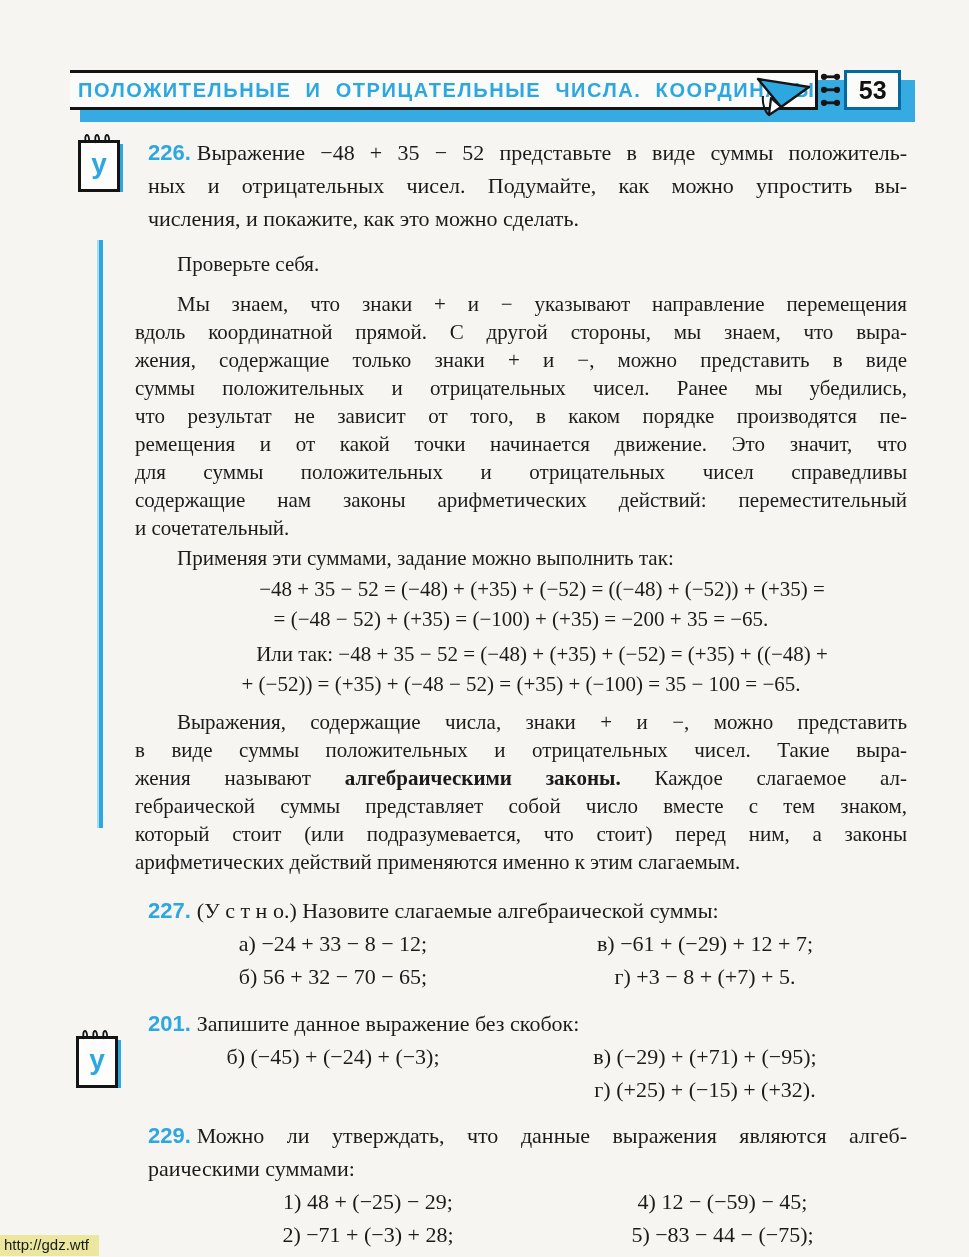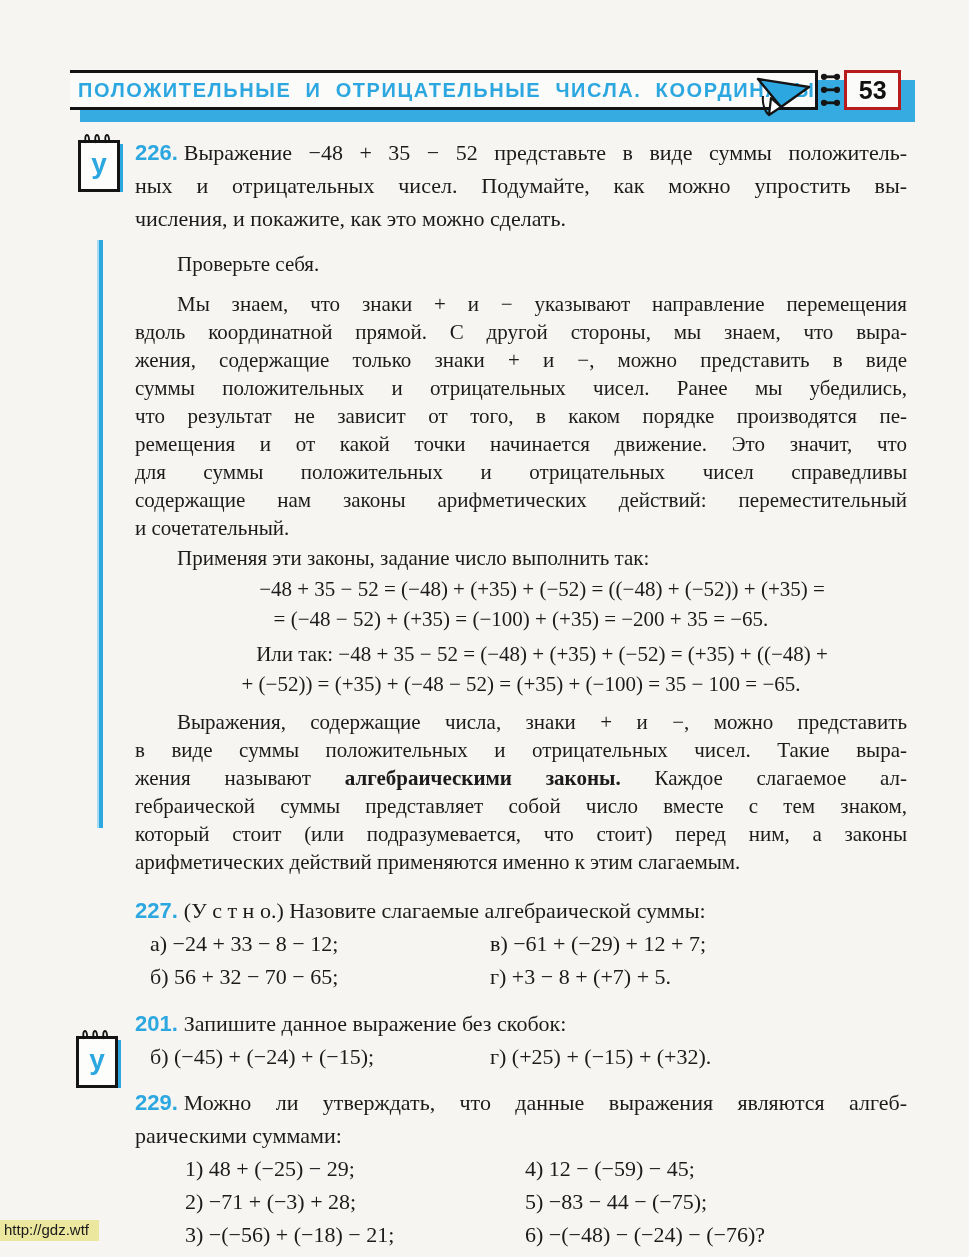--- a/index.html
+++ b/index.html
@@ -21,21 +21,21 @@
     display:flex; align-items:center; padding-left:8px;
   }
   .hdr-title {
     font-family:"Liberation Sans", sans-serif; font-weight:bold;
     font-size:20px; letter-spacing:1.6px; word-spacing:7px; color:#2da7e0;
     white-space:nowrap;
   }
   .hdr-arrow { position:absolute; right:2px; top:1px; }
   .hdr-rings { width:26px; height:40px; position:relative; background:transparent; }
   .hdr-num-box {
-    width:78px; background:#fbfbf9; border:3px solid #b91c1c;
+    width:78px; background:#fbfbf9; border:3px solid #0369a1;
     display:flex; align-items:center; justify-content:center;
   }
   .hdr-num { font-family:"Liberation Sans", sans-serif; font-weight:bold; font-size:25px; color:#111; }
 
   
   .notepad { position:absolute; width:52px; height:66px; }
   .np-shadow { position:absolute; left:9px; top:12px; width:38px; height:48px; background:#2da7e0; }
   .np-body {
     position:absolute; left:2px; top:8px; width:36px; height:46px;
     background:#fdfdfc; border:3px solid #141414;
@@ -47,21 +47,21 @@
   }
   .np-rings { position:absolute; left:4px; top:-2px; }
 
   
   .main { position:absolute; left:135px; top:136px; width:772px; }
 
   .pnum {
     font-family:"Liberation Sans", sans-serif; font-weight:bold;
     color:#2da7e0; font-size:22px; padding-right:6px;
   }
-  .prob { font-size:22px; line-height:33px; }
+  .prob { font-size:22px; line-height:33px;margin-left:13px; }
   .jrow { text-align:justify; text-align-last:justify; }
   .jlines div { text-align:justify; text-align-last:justify; }
   .jlines div.last { text-align-last:left; }
 
   
   .selfcheck { margin-top:15px; font-size:21px; line-height:28px; }
   .sc-heading { text-indent:42px; }
   .sc-para1 { margin-top:12px; }
   .sc-para1 div:first-child { text-indent:42px; }
   .sc-intro { text-indent:42px; margin-top:2px; }
@@ -70,31 +70,31 @@
   .formula2 { margin-top:5px; }
   .sc-para3 { margin-top:9px; }
   .sc-para3 div:first-child { text-indent:42px; }
   .accent-bar {
     position:absolute; left:97px; top:240px; width:6px; height:588px;
     background:linear-gradient(to right, #a9dcf4 0 2px, #2da7e0 2px);
   }
 
   
   .exercise { margin-top:18px; }
-  .ex-cols { display:flex; padding-left:15px; }
+  .ex-cols { display:flex; padding-left:15px;text-align:center; }
   .ex-cols .c1 { width:340px; }
   .ex-cols .c2 { flex:1; }
   .ex229 .ex-cols { padding-left:50px; }
   .ex229 .ex-cols .c1 { width:340px; }
   .ex228 { margin-top:14px; }
   .ex229 { margin-top:13px; }
 
   
   .watermark {
-    position:absolute; left:0; bottom:16px;
+    position:absolute; left:0; bottom:1px;
     background:#ece79f; color:#1a1a1a;
     font-family:"Liberation Sans", sans-serif; font-size:15px;
     padding:1px 10px 3px 4px;
   }
 </style>
 </head>
 <body>
 
 <div class="page">
 
@@ -184,21 +184,21 @@
           <div>Мы знаем, что знаки + и − указывают направление перемещения</div>
           <div>вдоль координатной прямой. С другой стороны, мы знаем, что выра-</div>
           <div>жения, содержащие только знаки + и −, можно представить в виде</div>
           <div>суммы положительных и отрицательных чисел. Ранее мы убедились,</div>
           <div>что результат не зависит от того, в каком порядке производятся пе-</div>
           <div>ремещения и от какой точки начинается движение. Это значит, что</div>
           <div>для суммы положительных и отрицательных чисел справедливы</div>
           <div>содержащие нам законы арифметических действий: переместительный</div>
           <div class="last">и сочетательный.</div>
         </div>
-      <div class="sc-intro">Применяя эти законы, задание число выполнить так:</div>
+      <div class="sc-intro">Применяя эти суммами, задание можно выполнить так:</div>
       <div class="formula">
           <div>−48 + 35 − 52 = (−48) + (+35) + (−52) = ((−48) + (−52)) + (+35) =</div>
           <div class="last">= (−48 − 52) + (+35) = (−100) + (+35) = −200 + 35 = −65.</div>
         </div>
       <div class="formula formula2">
           <div>Или так: −48 + 35 − 52 = (−48) + (+35) + (−52) = (+35) + ((−48) +</div>
           <div class="last">+ (−52)) = (+35) + (−48 − 52) = (+35) + (−100) = 35 − 100 = −65.</div>
         </div>
       <div class="jlines sc-para3">
           <div>Выражения, содержащие числа, знаки + и −, можно представить</div>
@@ -225,23 +225,24 @@
           </div>
       </div>
     </div>
 
     <div class="prob exercise ex228">
       <div>
         <span class="pnum">201.</span><span>Запишите данное выражение без скобок:</span>
       </div>
       <div class="ex-cols">
         <div class="c1">
-            <div class="last">б) (−45) + (−24) + (−15);</div>
+            <div class="last">б) (−45) + (−24) + (−3);</div>
           </div>
         <div class="c2">
+            <div>в) (−29) + (+71) + (−95);</div>
             <div class="last">г) (+25) + (−15) + (+32).</div>
           </div>
       </div>
     </div>
 
     <div class="prob exercise ex229">
       <div class="jrow">
         <span class="pnum">229.</span><span>Можно ли утверждать, что данные выражения являются алгеб-</span>
       </div>
       <div class="jlines">

